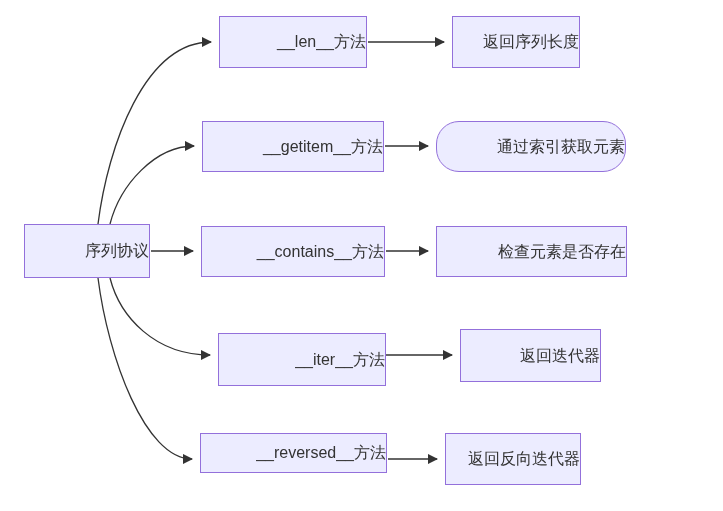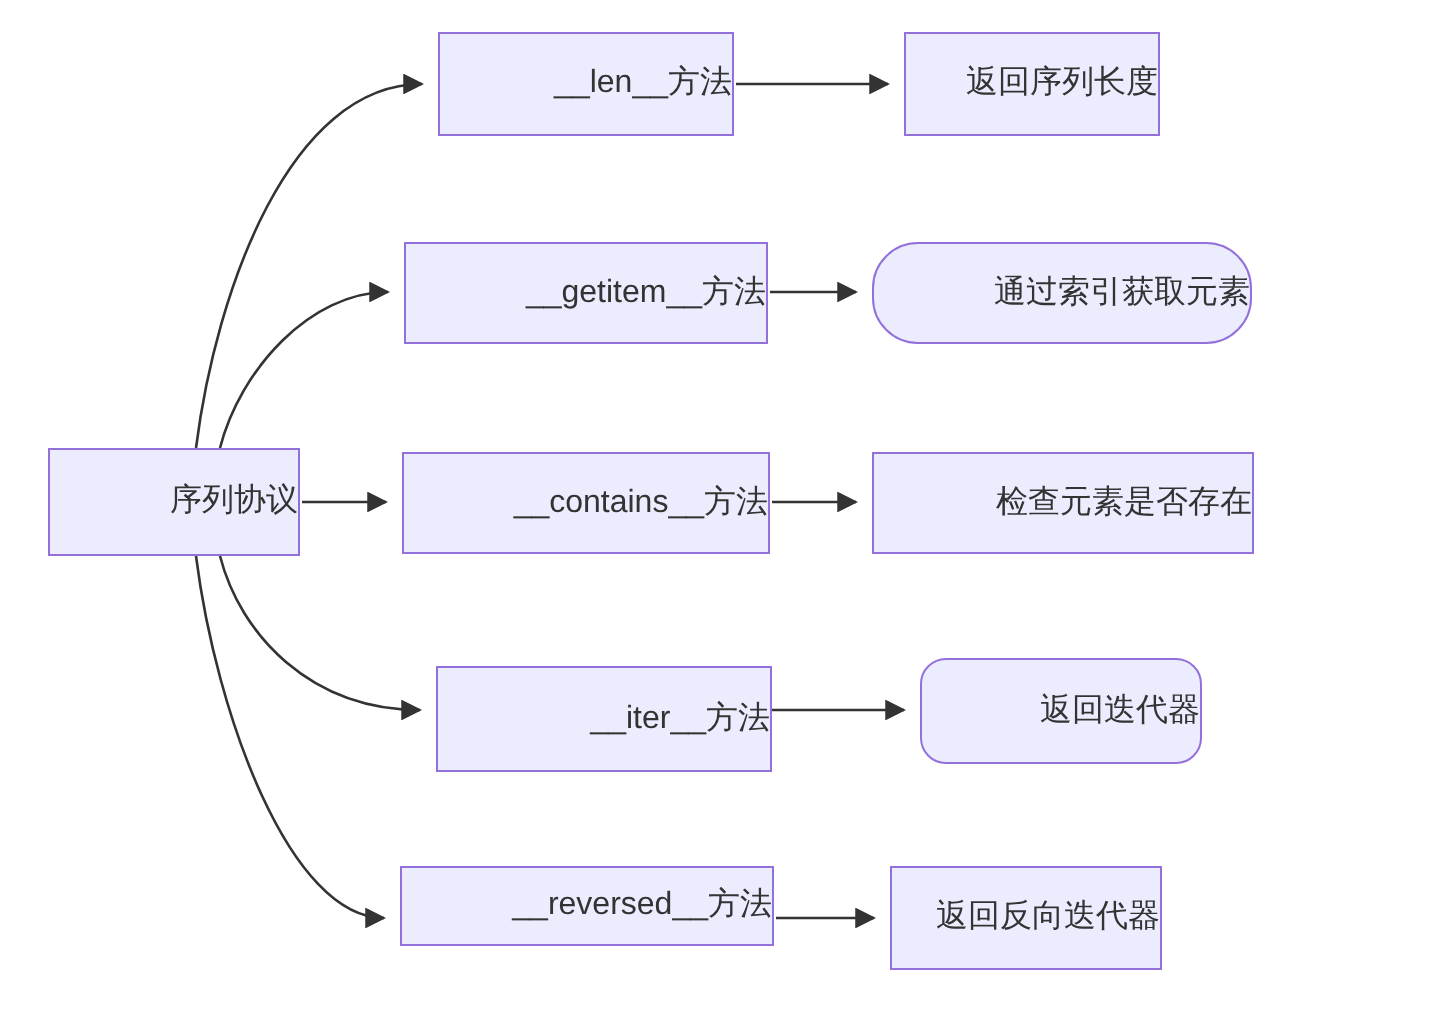--- a/index.html
+++ b/index.html
@@ -49,21 +49,21 @@
   
   .n-root      { left: 24px;  top: 224px; width: 126px; height: 54px; }
   .n-m-len     { left: 219px; top: 16px;  width: 148px; height: 52px; }
   .n-m-getitem { left: 202px; top: 121px; width: 182px; height: 51px; }
   .n-m-contains{ left: 201px; top: 226px; width: 184px; height: 51px; }
   .n-m-iter    { left: 218px; top: 333px; width: 168px; height: 53px; }
   .n-m-reversed{ left: 200px; top: 433px; width: 187px; height: 40px; }
   .n-d-len     { left: 452px; top: 16px;  width: 128px; height: 52px; }
   .n-d-getitem { left: 436px; top: 121px; width: 190px; height: 51px; border-radius: 23px; }
   .n-d-contains{ left: 436px; top: 226px; width: 191px; height: 51px; padding-left: 48px; }
-  .n-d-iter    { left: 460px; top: 329px; width: 141px; height: 53px; border-radius: 13px; }
+  .n-d-iter    { left: 460px; top: 329px; width: 141px; height: 53px; }
   .n-d-reversed{ left: 445px; top: 433px; width: 136px; height: 52px; }
 </style>
 </head>
 <body>
 
 <div class="canvas">
 
   <svg class="edges" viewBox="0 0 723 511" xmlns="http://www.w3.org/2000/svg">
     <defs>
       <marker id="arrow" viewBox="0 0 10 10" refX="9" refY="5" markerWidth="8" markerHeight="8" orient="auto-start-reverse">

